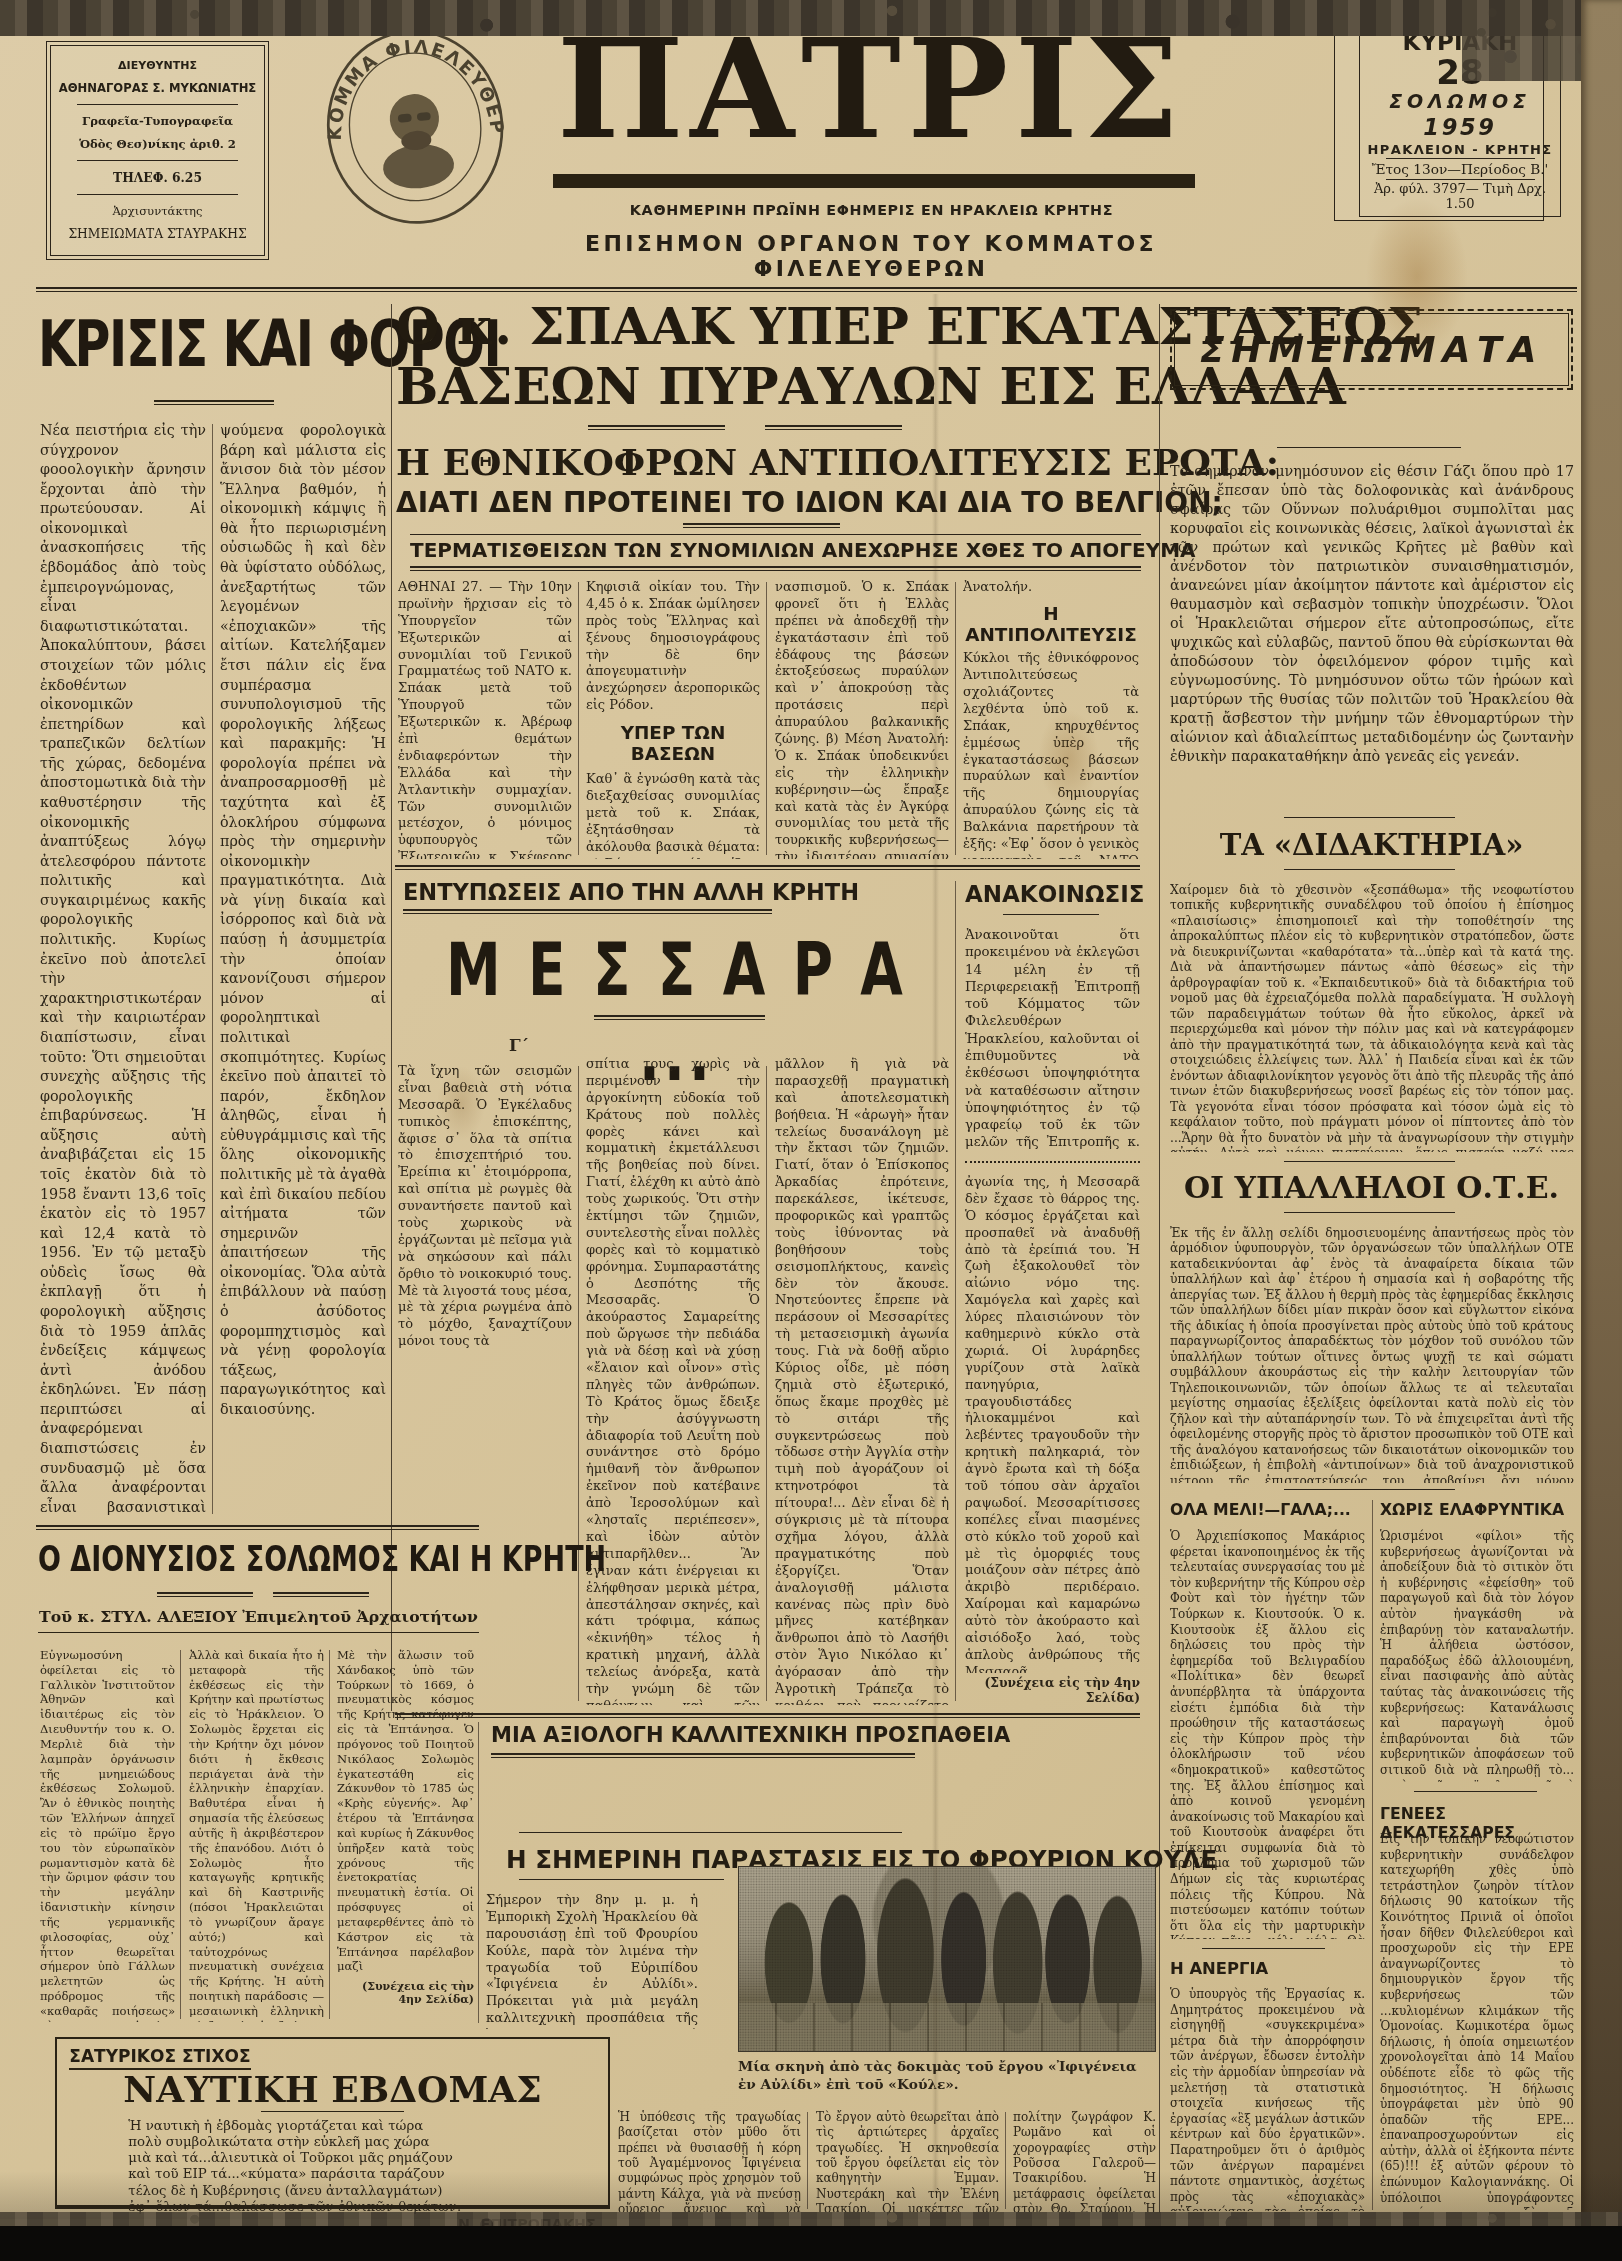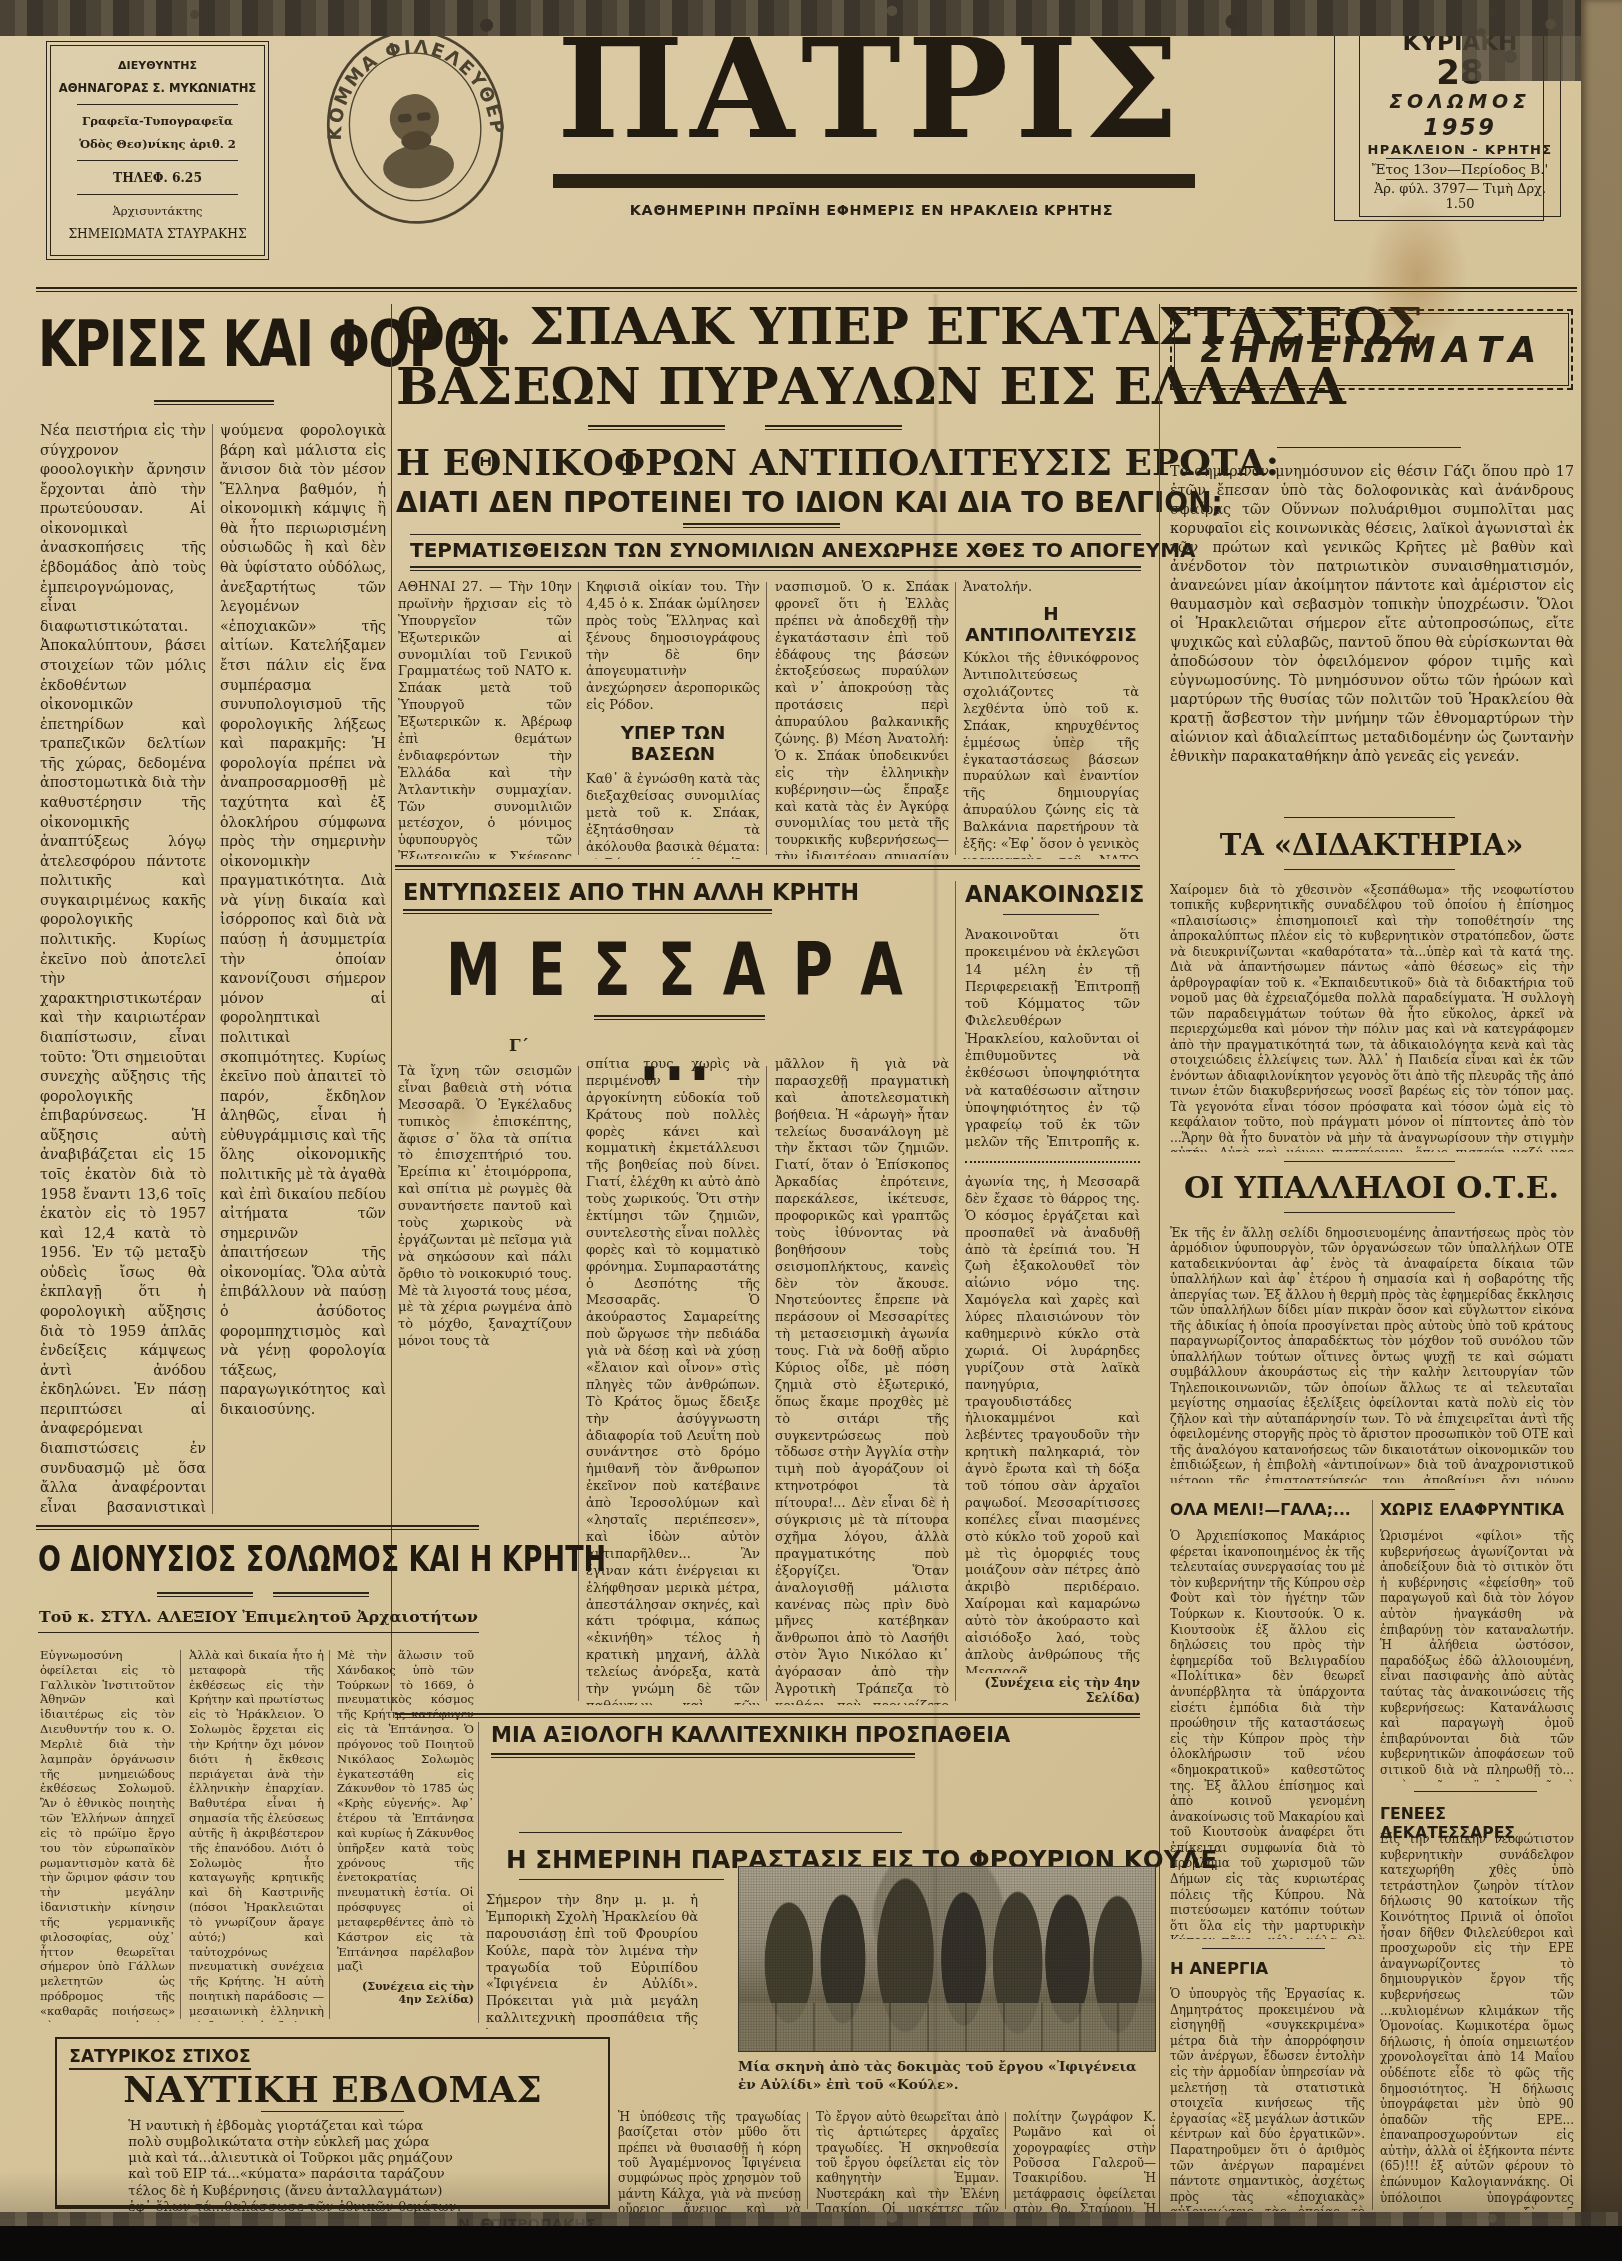--- a/index.html
+++ b/index.html
@@ -83,20 +83,21 @@
       <circle cx="136" cy="140" r="36" fill="#4e422b"></circle>
       <rect x="112" y="132" width="20" height="12" rx="6" fill="#241e12"></rect>
       <rect x="140" y="132" width="20" height="12" rx="6" fill="#241e12"></rect>
       <ellipse cx="136" cy="172" rx="22" ry="14" fill="#33291a"></ellipse>
     </g>
   </svg>
 
   <div class="abs ctr" style="left:506px;top:20.5px;width:731px;font-family:'DejaVu Serif',serif;font-weight:bold;font-size:134px;line-height:1;letter-spacing:6.8px;color:#221b11;transform:scaleY(1.02);transform-origin:top center;">ΠΑΤΡΙΣ</div>
   <div class="abs" style="left:553px;top:174px;width:642px;height:13.7px;background:#2a2213;"></div>
   <div class="abs ctr san b ink" style="left:506px;top:202px;width:731px;font-size:14.3px;letter-spacing:0.7px;">ΚΑΘΗΜΕΡΙΝΗ ΠΡΩΪΝΗ ΕΦΗΜΕΡΙΣ ΕΝ ΗΡΑΚΛΕΙΩ ΚΡΗΤΗΣ</div>
+  <div class="abs ctr san b ink" style="left:478px;top:231px;width:786px;font-size:22px;letter-spacing:3.4px;">ΕΠΙΣΗΜΟΝ ΟΡΓΑΝΟΝ ΤΟΥ ΚΟΜΜΑΤΟΣ ΦΙΛΕΛΕΥΘΕΡΩΝ</div>
 
   <div class="abs dbox" style="left:1334px;top:19px;width:210px;height:202px;">
     <div class="dboxi" style="padding:2.7px 4.1px;margin-left:21px;">
       <div class="san b ctr ink" style="font-size:23px;">ΚΥΡΙΑΚΗ</div>
       <div class="san b ctr ink" style="font-size:34px;line-height:.95;">28</div>
       <div class="san b ctr ink" style="font-size:19px;font-style:italic;letter-spacing:4.8px;">ΣΟΛΩΜΟΣ</div>
       <div class="san b ctr ink" style="font-size:22.5px;font-style:italic;letter-spacing:2.7px;">1959</div>
       <div class="san b ctr ink" style="font-size:13px;letter-spacing:1.4px;">ΗΡΑΚΛΕΙΟΝ - ΚΡΗΤΗΣ</div>
       <div class="mini-rule"></div>
       <div class="ctr ink" style="font-size:13.7px;">Ἔτος 13ον—Περίοδος Β.'</div>

